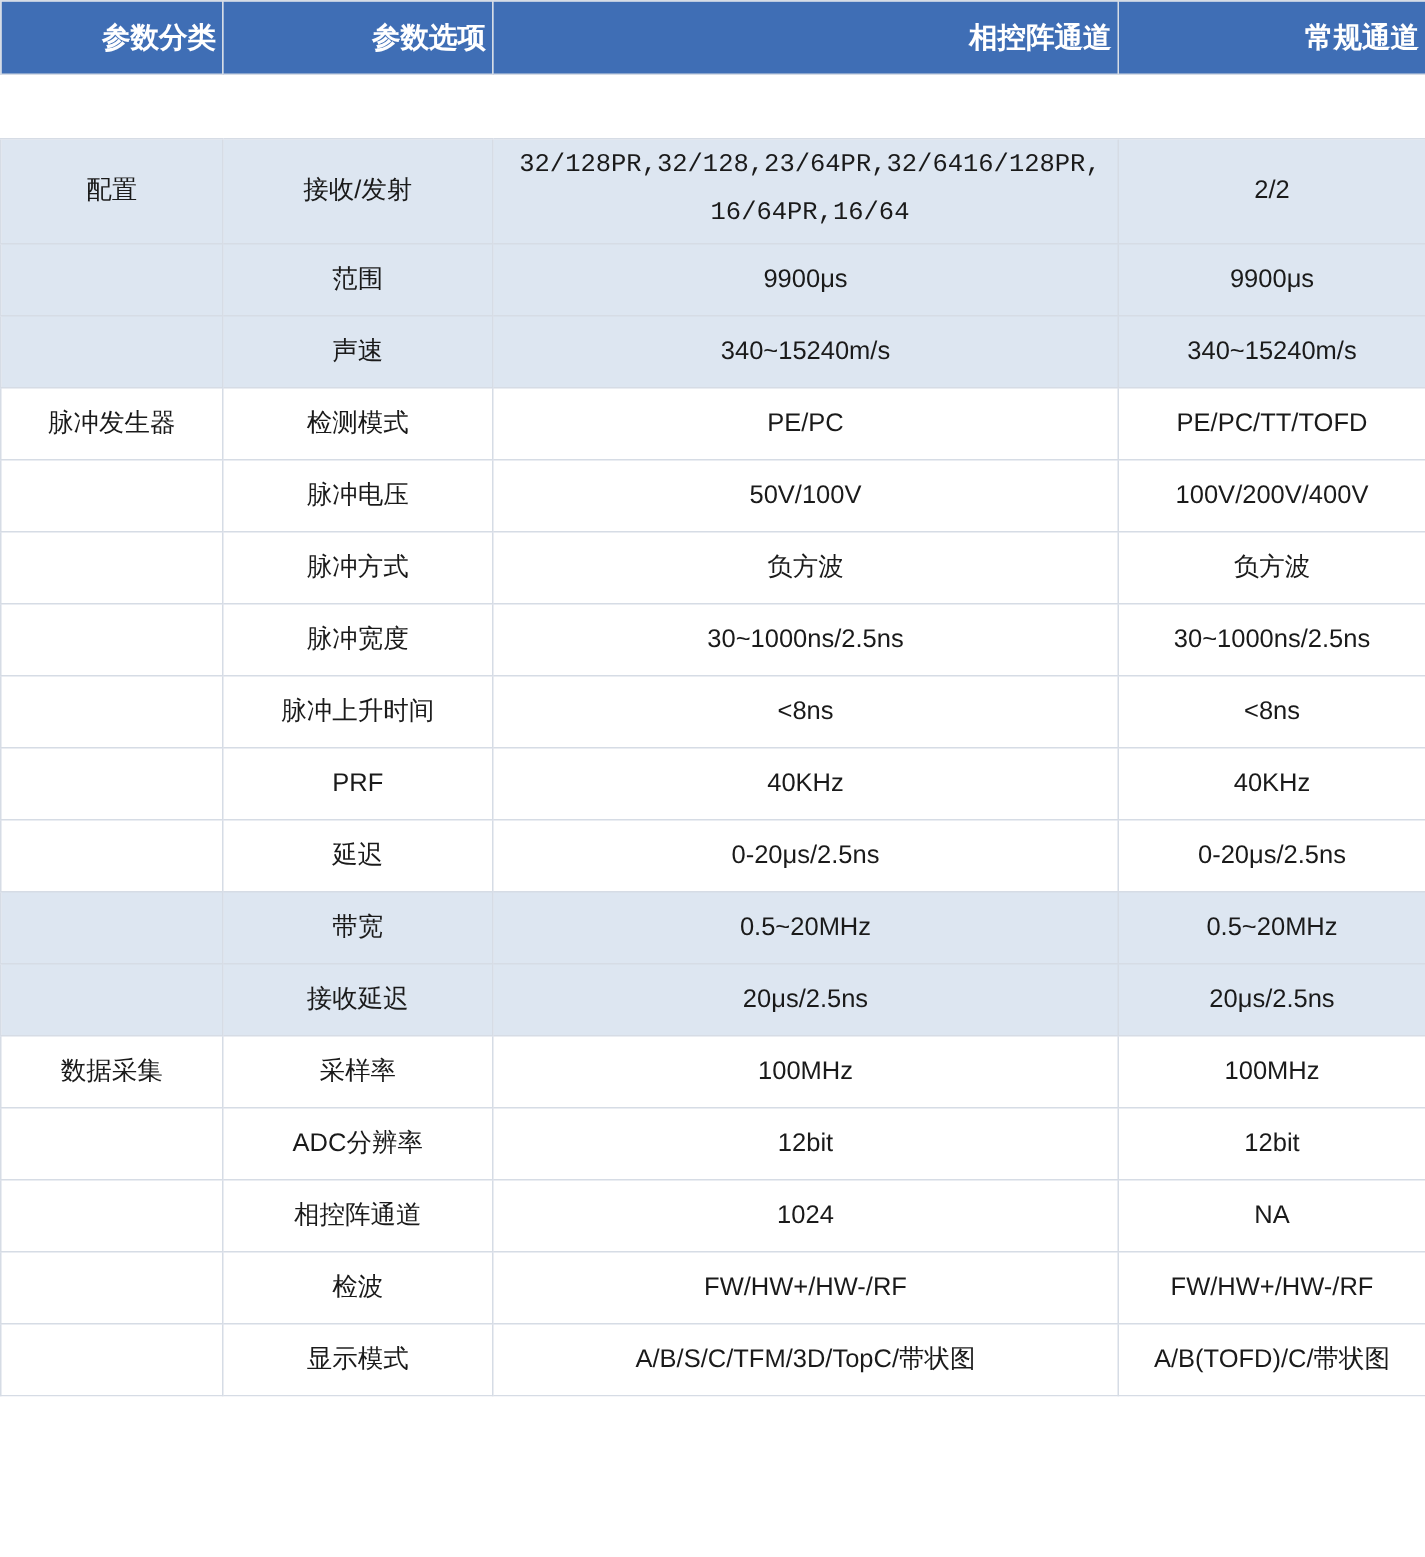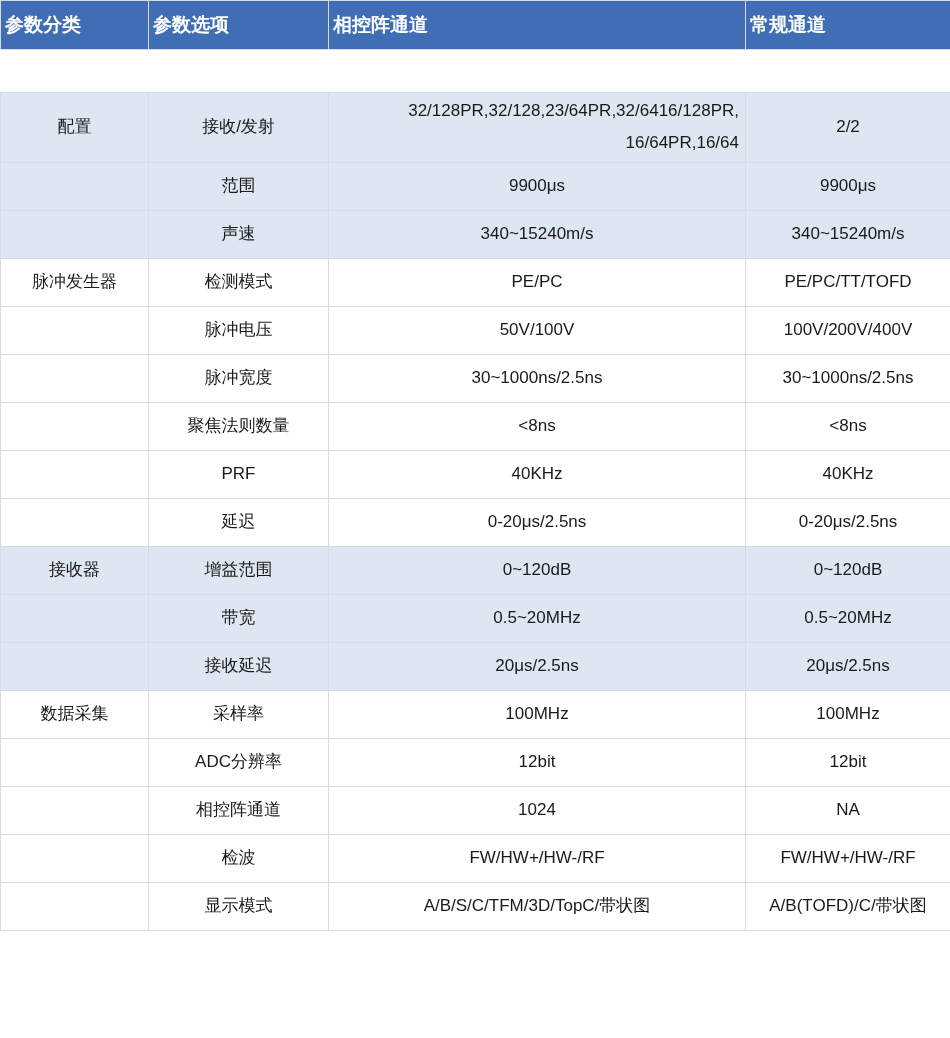--- a/index.html
+++ b/index.html
@@ -21,21 +21,21 @@
   table.spec-table col.c1 { width: 180px; }
   table.spec-table col.c2 { width: 417px; }
   table.spec-table col.c3 { width: 205px; }
 
   thead th {
     background: #3f6eb5;
     color: #ffffff;
     font-size: 19px;
     font-weight: bold;
     height: 48px;
-    text-align: left;
+    text-align: right;
     border: 1px solid #d6dce5;
     padding: 0 4px;
   }
   tbody td {
     border: 1px solid #d6dce5;
     text-align: center;
     font-size: 17px;
     height: 43px;
     padding: 2px 6px;
     line-height: 1.55;
@@ -53,23 +53,24 @@
   tr.band td {
     background: #dde6f1;
   }
   tr.plain td {
     background: #ffffff;
   }
   td.group-cell {
     font-size: 17px;
   }
   td.multiline {
-    text-align: right;
+    text-align: center;
     padding-left: 12px;
     line-height: 1.9;
+    font-family: Liberation Mono, monospace;
   }
 </style>
 </head>
 <body>
 
 <table class="spec-table">
   <colgroup>
     <col class="c0">
       <col class="c1">
       <col class="c2">
@@ -115,47 +116,47 @@
         <td>PE/PC/TT/TOFD</td>
       </tr>
       <tr class="plain">
         <td class="group-cell"></td>
         <td>脉冲电压</td>
         <td>50V/100V</td>
         <td>100V/200V/400V</td>
       </tr>
       <tr class="plain">
         <td class="group-cell"></td>
+        <td>脉冲方式</td>
+        <td>负方波</td>
+        <td>负方波</td>
+      </tr>
+      <tr class="plain">
+        <td class="group-cell"></td>
         <td>脉冲宽度</td>
         <td>30~1000ns/2.5ns</td>
         <td>30~1000ns/2.5ns</td>
       </tr>
       <tr class="plain">
         <td class="group-cell"></td>
-        <td>聚焦法则数量</td>
+        <td>脉冲上升时间</td>
         <td>&lt;8ns</td>
         <td>&lt;8ns</td>
       </tr>
       <tr class="plain">
         <td class="group-cell"></td>
         <td>PRF</td>
         <td>40KHz</td>
         <td>40KHz</td>
       </tr>
       <tr class="plain">
         <td class="group-cell"></td>
         <td>延迟</td>
         <td>0-20μs/2.5ns</td>
         <td>0-20μs/2.5ns</td>
-      </tr>
-      <tr class="band">
-        <td class="group-cell">接收器</td>
-        <td>增益范围</td>
-        <td>0~120dB</td>
-        <td>0~120dB</td>
       </tr>
       <tr class="band">
         <td class="group-cell"></td>
         <td>带宽</td>
         <td>0.5~20MHz</td>
         <td>0.5~20MHz</td>
       </tr>
       <tr class="band">
         <td class="group-cell"></td>
         <td>接收延迟</td>

